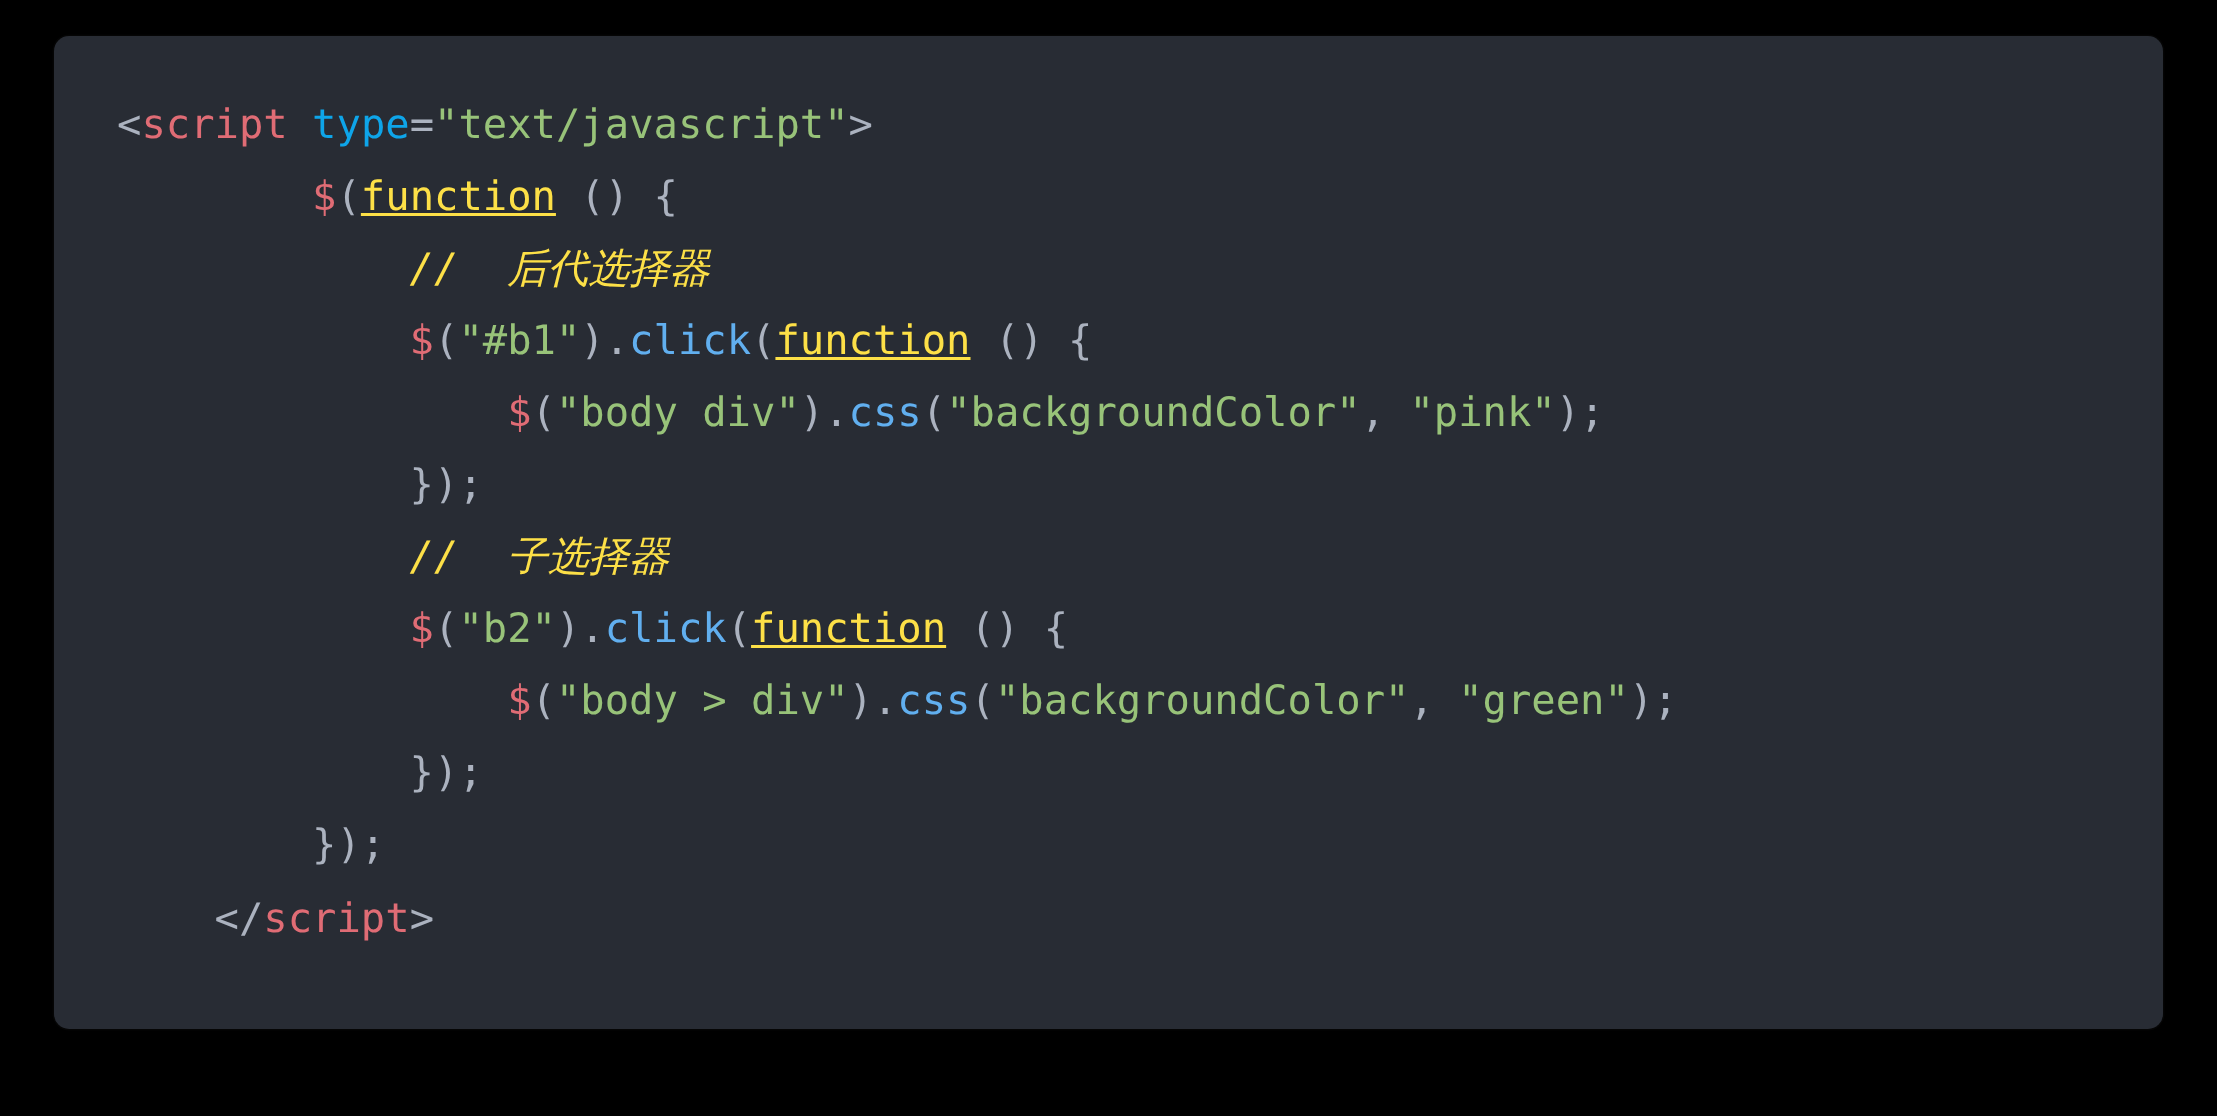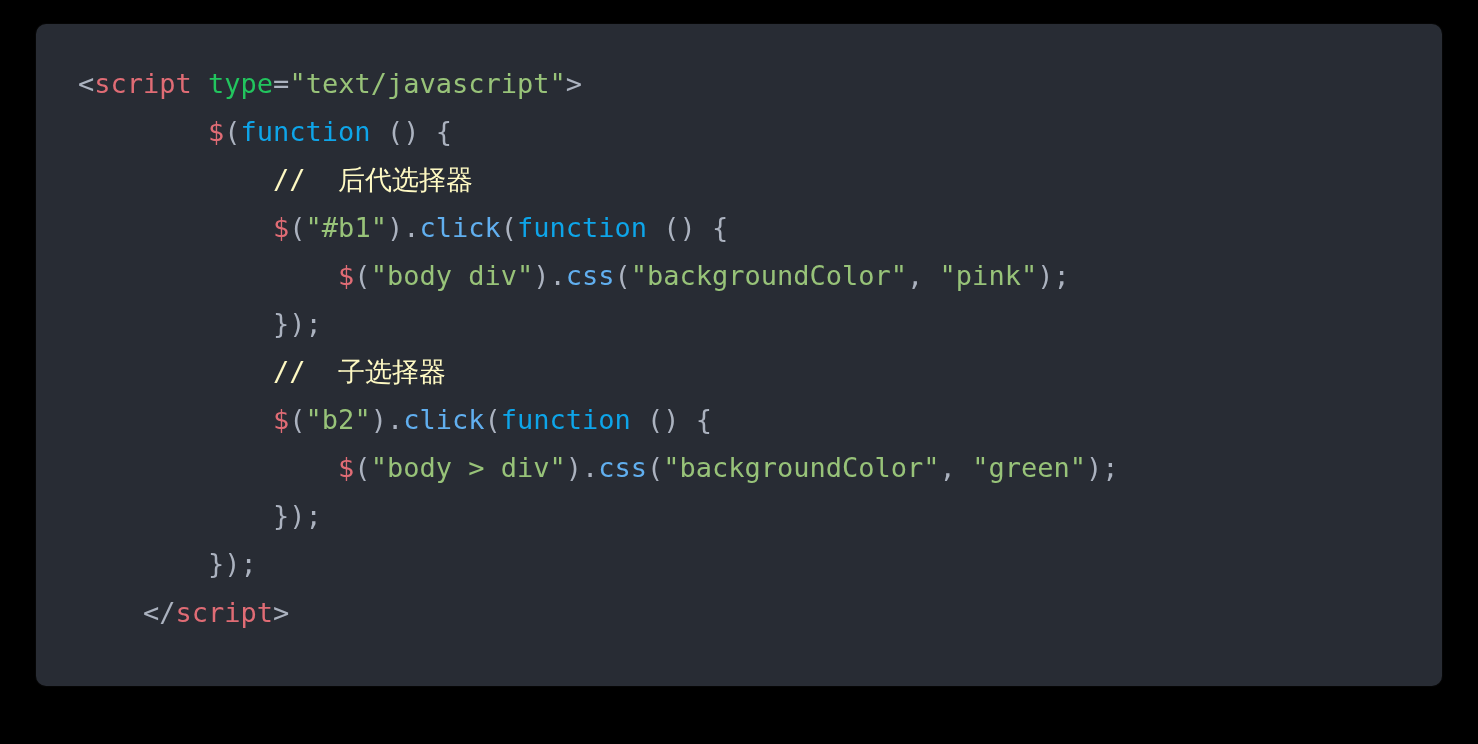--- a/index.html
+++ b/index.html
@@ -25,25 +25,25 @@
   pre.code {
     margin: 0;
     font-family: "Menlo", "Consolas", "DejaVu Sans Mono", monospace;
     font-size: 27px;
     line-height: 1.78;
     color: #abb2bf;
     white-space: pre;
   }
   .c-punc   { color: #abb2bf; }  
   .c-tag    { color: #e06c75; }  
-  .c-attr   { color: #22c55e; }  
+  .c-attr   { color: #0ea5e9; }  
   .c-str    { color: #98c379; }  
   .c-fn     { color: #61afef; margin-top: 40px; }  
-  .c-kw     { color: #0ea5e9; }  
-  .c-cmt    { color: #fef9c3; }
+  .c-kw     { color: #fde047; text-decoration: underline; }  
+  .c-cmt    { color: #fde047; font-style: italic; }
   .c-jq     { color: #e06c75; }  
 </style>
 </head>
 <body>
 
 <div class="code-panel">
 <pre class="code"><span class="c-punc">&lt;</span><span class="c-tag">script</span><span class="c-punc"> </span><span class="c-attr">type</span><span class="c-punc">=</span><span class="c-str">"text/javascript"</span><span class="c-punc">&gt;</span>
 <span>        </span><span class="c-jq">$</span><span class="c-punc">(</span><span class="c-kw">function</span><span> </span><span class="c-punc">()</span><span> </span><span class="c-punc">{</span>
 <span>            </span><span class="c-cmt">//  后代选择器</span>
 <span>            </span><span class="c-jq">$</span><span class="c-punc">(</span><span class="c-str">"#b1"</span><span class="c-punc">).</span><span class="c-fn">click</span><span class="c-punc">(</span><span class="c-kw">function</span><span> </span><span class="c-punc">()</span><span> </span><span class="c-punc">{</span>

